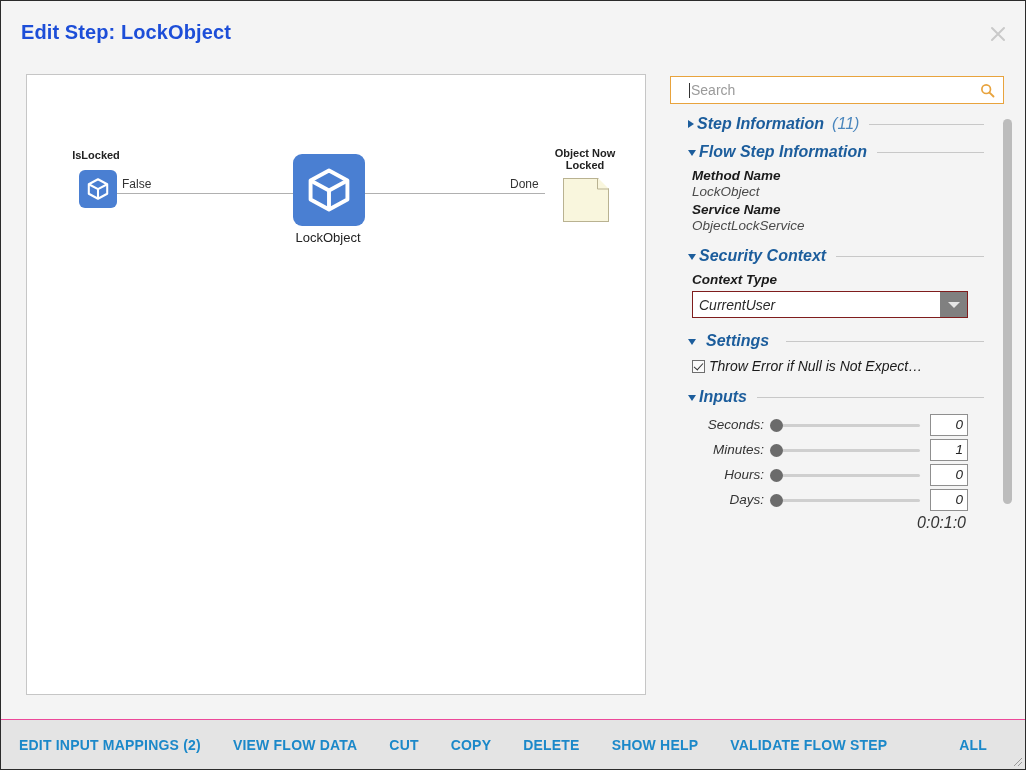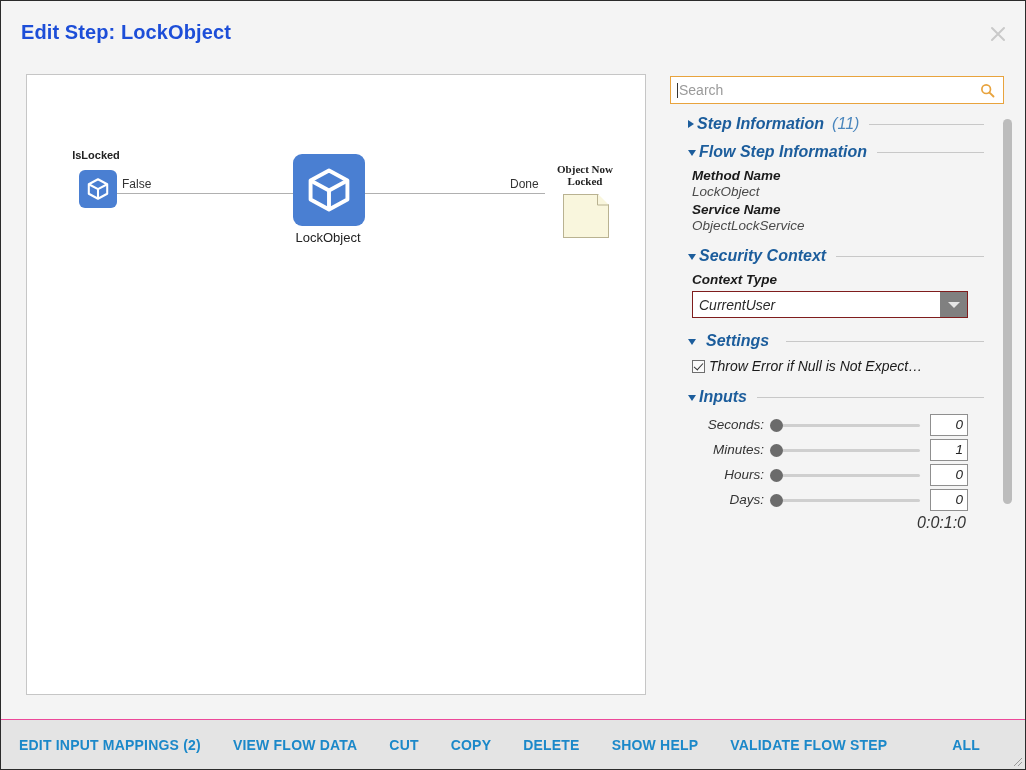--- a/index.html
+++ b/index.html
@@ -121,21 +121,21 @@
     left: 666px; top: 10px;
     width: 345px; height: 620px;
     background: #f4f4f4;
   }
   #search-row {
     position: absolute;
     left: 3px; top: 3px;
     width: 334px; height: 28px;
     background: #ffffff;
     border: 1px solid #e8a33d;
-    display: flex; align-items: center;
+    display: flex; align-items: center; padding-left: 12px;
   }
   #search-caret {
     width: 1px; height: 15px; background: #333;
     margin-left: 6px;
   }
   #search-input {
     flex: 1;
     border: none; outline: none;
     font-size: 14px;
     color: #9a9a9a;
@@ -425,21 +425,21 @@
       <div class="node" style="left:261px; top:79px; width:80px; height:100px;">
         <div class="icon-tile" style="left:5px; top:0px; width:72px; height:72px; border-radius:9px;">
           <svg width="52" height="52" viewBox="0 0 24 24">
             <path d="M12 3 L20.5 7.6 L20.5 16.4 L12 21 L3.5 16.4 L3.5 7.6 Z" fill="none" stroke="#ffffff" stroke-width="1.8" stroke-linejoin="round"></path>
             <path d="M3.5 7.6 L12 12.2 L20.5 7.6 M12 12.2 L12 21" fill="none" stroke="#ffffff" stroke-width="1.8" stroke-linejoin="round"></path>
           </svg>
         </div>
         <div class="node-sublabel" style="left:0; top:76px; width:80px;">LockObject</div>
       </div>
 
-      <div class="node" style="left:518px; top:84px; width:80px; height:90px;font-family:Liberation Serif, serif;">
+      <div class="node" style="left:518px; top:68px; width:80px; height:90px;">
         <div class="node-label" style="left:-6px; top:4px; width:92px;">Object Now
 Locked</div>
         <div class="note" style="left:18px; top:35px;">
           <div class="note-fold"></div>
           <svg class="note-fold-line" viewBox="0 0 15 15">
             <path d="M3.5 0 L3.5 11 L15 11" fill="none" stroke="#b9b291" stroke-width="1"></path>
           </svg>
         </div>
       </div>
     </div>
@@ -555,18 +555,18 @@
   </div>
 
   <div id="toolbar">
     <span class="tb-btn">EDIT INPUT MAPPINGS (2)</span>
     <span class="tb-btn">VIEW FLOW DATA</span>
     <span class="tb-btn">CUT</span>
     <span class="tb-btn">COPY</span>
     <span class="tb-btn">DELETE</span>
     <span class="tb-btn">SHOW HELP</span>
     <span class="tb-btn">VALIDATE FLOW STEP</span>
-    <span class="tb-btn last" style="margin-right:27px;">ALL</span>
+    <span class="tb-btn last" style="margin-right:20px;">ALL</span>
     <svg id="resize-grip" viewBox="0 0 12 12">
       <path d="M11 3 L3 11 M11 7 L7 11" stroke="#9a9a9a" stroke-width="1" fill="none"></path>
     </svg>
   </div>
 </div>
 
 </body></html>

